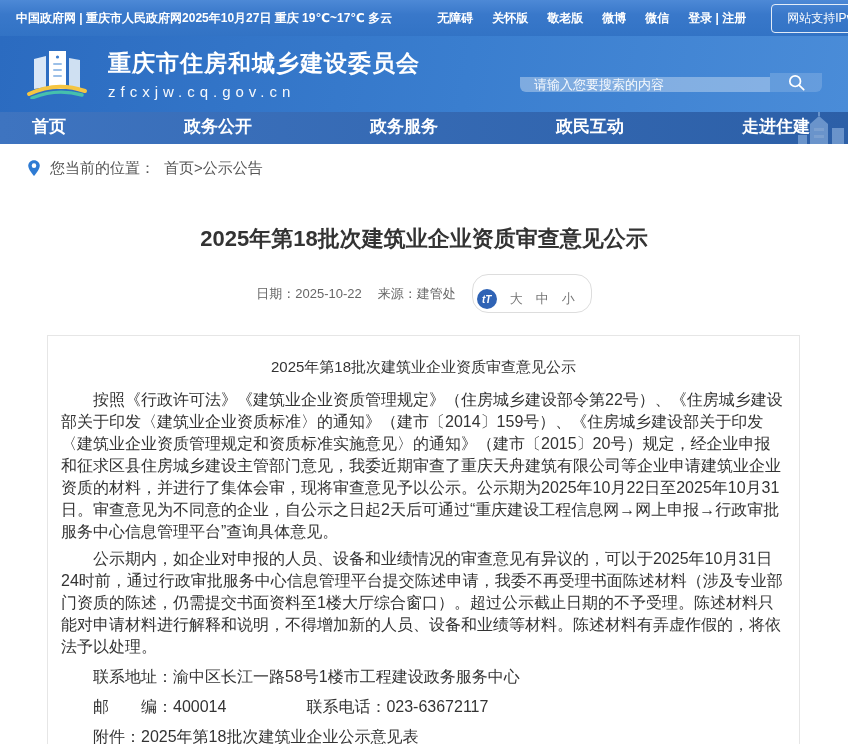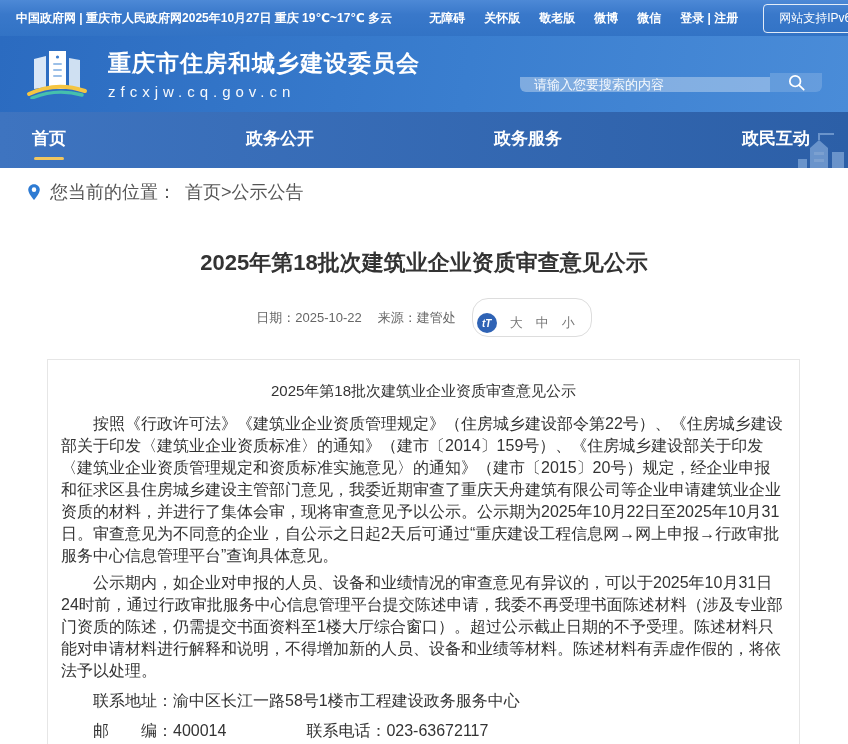--- a/index.html
+++ b/index.html
@@ -13,21 +13,21 @@
   
   .topbar {
     height: 36px;
     background: linear-gradient(180deg, #4d89d6 0%, #3978ca 40%, #3273c5 100%);
     display: flex; align-items: center;
     padding: 4px 16px;
     color: #fff; font-size: 12px;
   }
   .tb-left { font-weight: bold; cursor: pointer; white-space: nowrap; }
   .tb-right { margin-left: auto; display: flex; align-items: center; gap: 19px; white-space: nowrap; }
-  .tb-date { margin-right: 18px; font-weight: bold; }
+  .tb-date { margin-right: 26px; font-weight: bold; }
   .tb-link { cursor: pointer; font-weight: bold; }
   .ipv6-btn {
     background: transparent; color: #fff;
     border: 1px solid rgba(255,255,255,.85); border-radius: 4px;
     padding: 5px 15px; font-size: 12px; cursor: pointer; margin-left: 6px;
     font-family: inherit;
   }
 
   
   .header {
@@ -53,21 +53,21 @@
   }
   .search-input::placeholder { color: rgba(255,255,255,.92); }
   .search-btn {
     width: 52px; border: 0; cursor: pointer;
     background: rgba(255,255,255,.16);
     display: flex; align-items: center; justify-content: center;
   }
 
   
   .nav {
-    height: 56px;
+    height: 32px;
     background: linear-gradient(90deg, #3e74c0 0%, #2c5fa7 100%);
     display: flex; align-items: center; justify-content: space-between;
     padding: 0 36px 0 30px;
     position: relative; overflow: hidden;
   }
   .nav-item {
     color: #fff; font-size: 17px; font-weight: bold;
     cursor: pointer; position: relative; z-index: 1;
     padding: 6px 2px 10px;
   }
@@ -75,21 +75,21 @@
     content: ""; position: absolute; left: 50%; transform: translateX(-50%);
     bottom: 0; width: 30px; height: 3px;
     background: #f0c65f; border-radius: 2px;
   }
   .nav-deco { position: absolute; right: -4px; bottom: -6px; opacity: .55; z-index: 0; }
 
   
   .breadcrumb {
     height: 48px; background: #fff;
     display: flex; align-items: center; gap: 9px;
-    padding: 0 27px; font-size: 18px; color: #555;
+    padding: 0 27px; font-size: 15px; color: #555;
   }
   .crumb-path { cursor: pointer; text-align: right; }
 
   
   .article-title {
     text-align: center; font-size: 22px; font-weight: bold; color: #333;
     margin: 32px 70px 0; line-height: 30px;
   }
   .meta-row {
     display: flex; justify-content: center; align-items: center; gap: 16px;
@@ -167,20 +167,21 @@
         </svg>
       </button>
     </div>
   </div>
 
   <div class="nav">
     <div class="nav-item active">首页</div>
     <div class="nav-item">政务公开</div>
     <div class="nav-item">政务服务</div>
     <div class="nav-item">政民互动</div>
+    <div class="nav-item">走进住建</div>
     <svg class="nav-deco" width="58" height="42" viewBox="0 0 58 42">
       <g fill="#9dbfe8">
         <polygon points="16,42 16,16 25,8 34,16 34,42"></polygon>
         <rect x="38" y="20" width="12" height="22"></rect>
         <rect x="4" y="27" width="9" height="15"></rect>
         <rect x="20" y="20" width="10" height="3" fill="#bdd6f1"></rect>
         <rect x="20" y="27" width="10" height="3" fill="#bdd6f1"></rect>
         <line x1="25" y1="8" x2="25" y2="1" stroke="#9dbfe8" stroke-width="2"></line>
         <line x1="25" y1="2" x2="40" y2="2" stroke="#9dbfe8" stroke-width="2"></line>
       </g>

